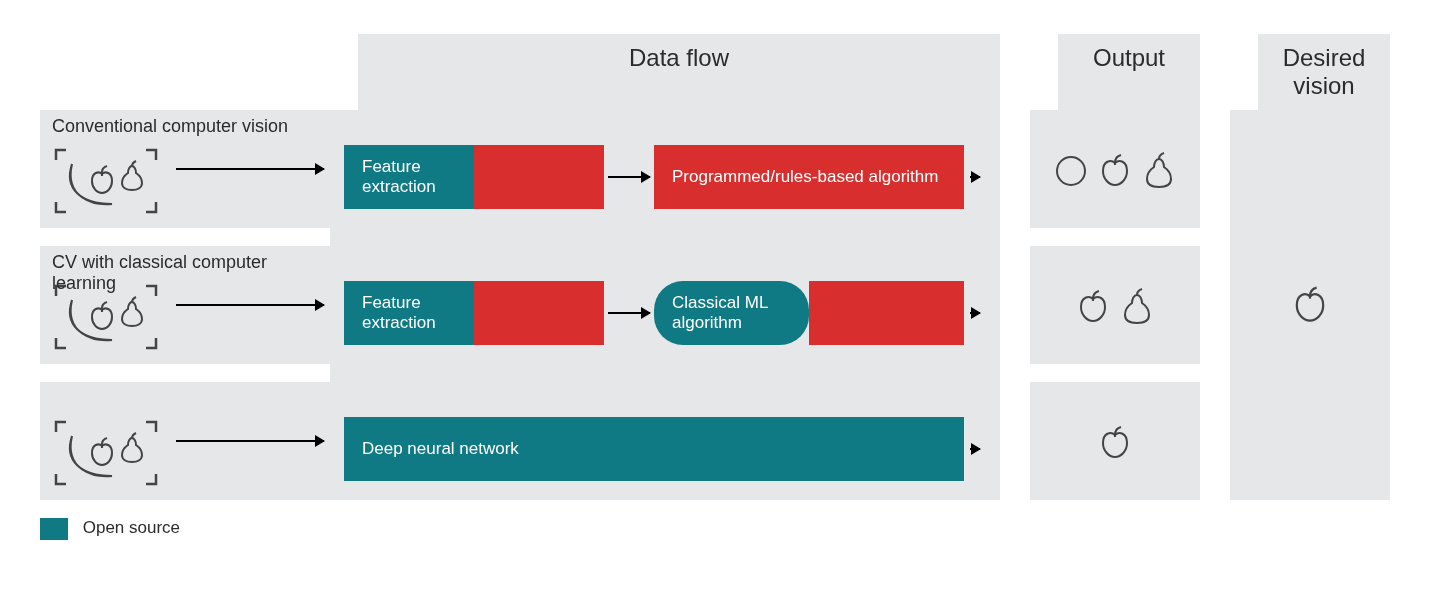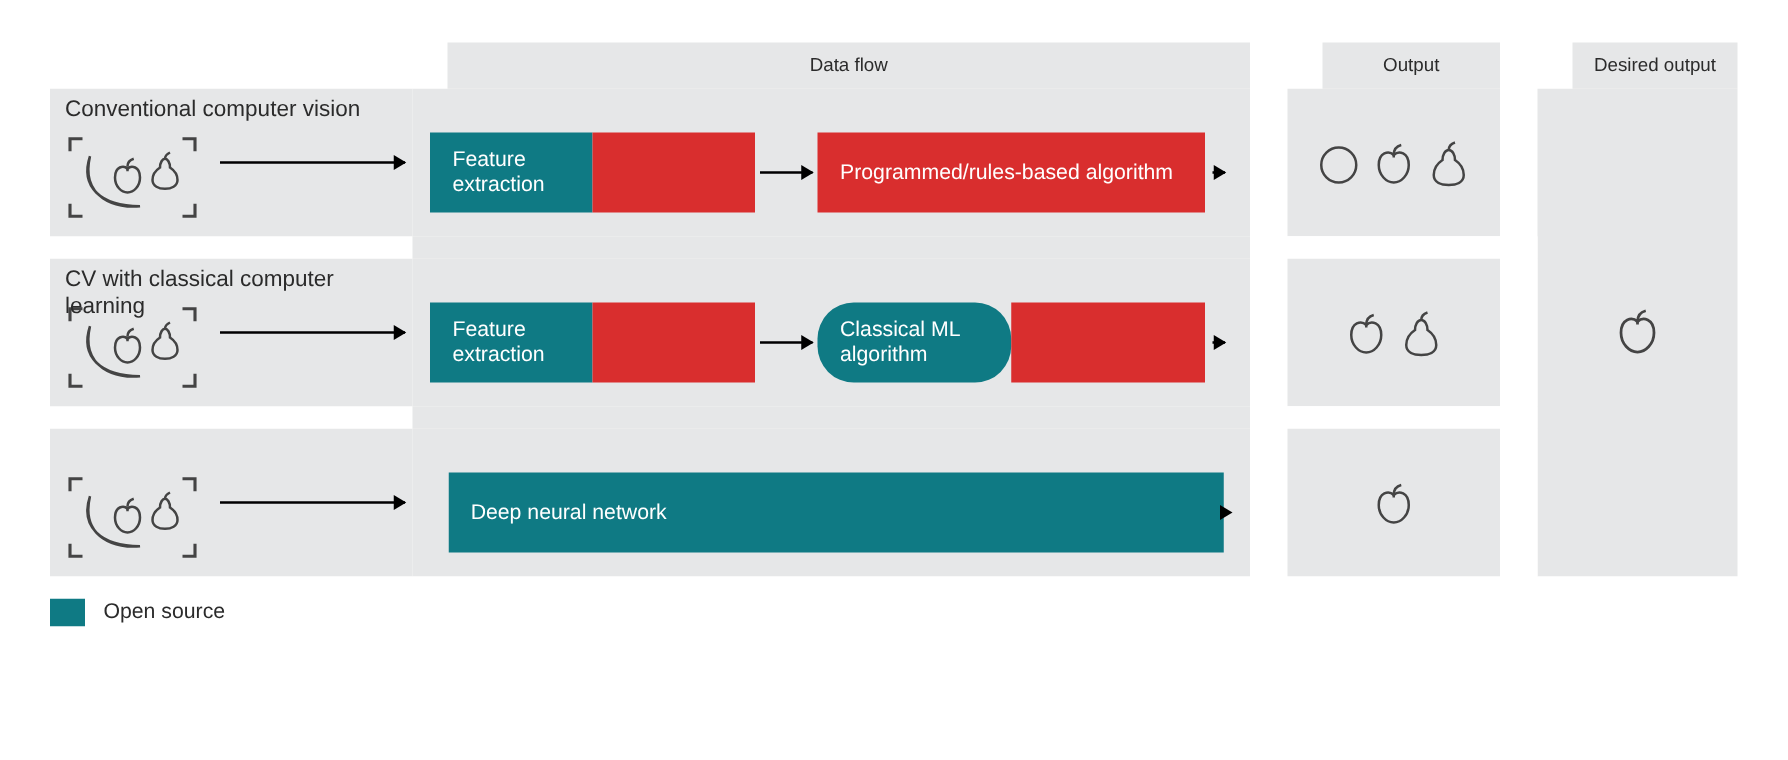--- a/index.html
+++ b/index.html
@@ -19,21 +19,21 @@
     height:608px;
     padding:34px 40px 20px 40px;
   }
   .stage{
     display:grid;
     grid-template-columns:290px 670px 30px 170px 30px 160px;
     column-gap:0;
   }
   
   .hdr{
-    font-size:15px;
+    font-size:24px;
     text-align:center;
     padding:10px 0;
     margin-left:28px;
   }
   .hdr.dataflow{background:var(--grey);}
   .hdr.output  {background:var(--grey);}
   .hdr.desired {background:var(--grey);}
   .row-gap{height:18px;}
   
   .lane{
@@ -69,21 +69,20 @@
     right:-1px;top:-5px;
     border-left:10px solid #000;
     border-top:6px solid transparent;
     border-bottom:6px solid transparent;
   }
   .dataflow-cell{
     background:var(--grey);
     display:flex;
     align-items:center;
     padding:30px 14px 14px 14px;
-    justify-content:center;
   }
   .block{
     height:64px;
     display:flex;
     align-items:center;
     padding:0 18px;
     color:#fff;
     font-size:17px;
     white-space:normal;
     line-height:1.2;
@@ -124,21 +123,21 @@
 </head>
 <body>
 
 <div class="stage">
 
   <div></div>
   <div class="hdr dataflow">Data flow</div>
   <div class="spacer-cell"></div>
   <div class="hdr output">Output</div>
   <div class="spacer-cell"></div>
-  <div class="hdr desired">Desired output</div>
+  <div class="hdr desired">Desired vision</div>
 
   <div class="lane input">
     <div class="row-title">Conventional computer vision</div>
     <div class="fruit-frame" id="fruit-in-0">
         <svg viewBox="0 0 110 72" width="110" height="72" fill="none" stroke="#444" stroke-width="2">
           <g>
 
        <path d="M4 14V4h10M104 14V4h-10M4 56v10h10M104 56v10h-10" stroke-width="2.5"></path>
 
        <path d="M20 18c-8 24 8 40 40 40-18 2-48-6-40-40z"></path>
@@ -298,21 +297,21 @@
 
        <path d="M80 20c-2 0-4 3-4 7-3 2-6 5-6 10 0 5 5 7 10 7s10-2 10-7c0-5-3-8-6-10 0-4-2-7-4-7z"></path>
        <path d="M80 20c0-3 2-4 4-5"></path>
      </g>
         </svg>
       </div>
     <div class="arrow"></div>
   </div>
   <div class="dataflow-cell" id="df-2">
       <div style="display:flex;flex:0 0 620px;">
-        <div class="block teal" style="flex:0 0 620px;margin-left:19px;">Deep neural network</div>
+        <div class="block teal" style="flex:0 0 620px;">Deep neural network</div>
       </div>
       <div style="flex:1;display:flex;align-items:center;">
         <div class="arrow"></div>
       </div>
     </div>
   <div class="spacer-cell"></div>
   <div class="output-cell" id="out-2">
       <div class="stack">
         <span>
           <svg viewBox="0 0 40 40" width="40" height="40" fill="none" stroke="#444" stroke-width="2">

